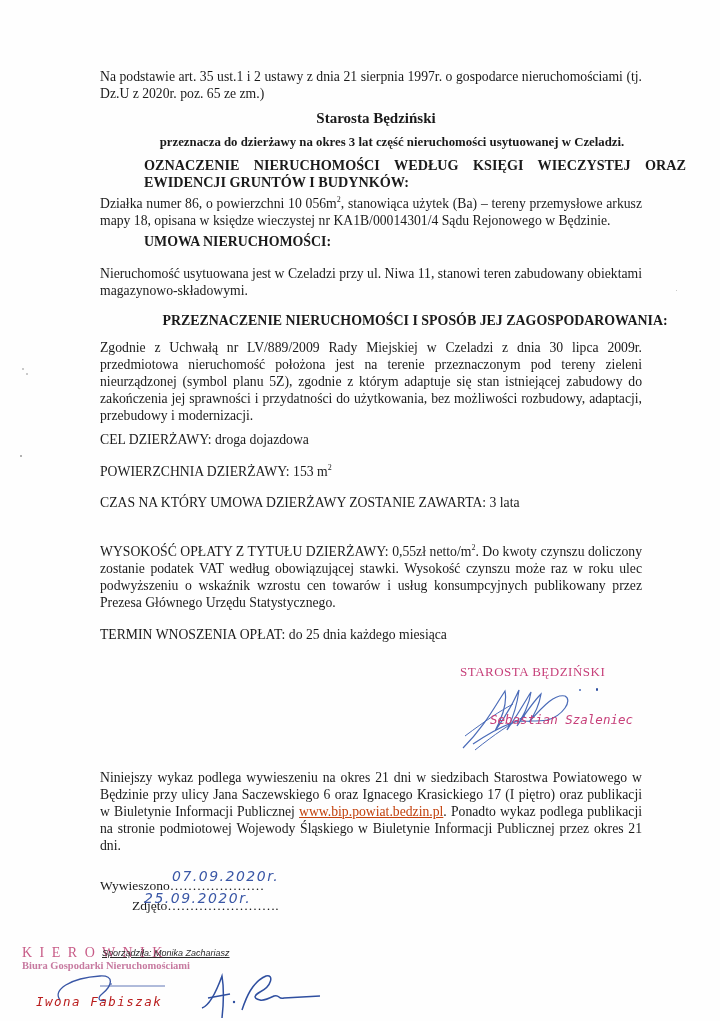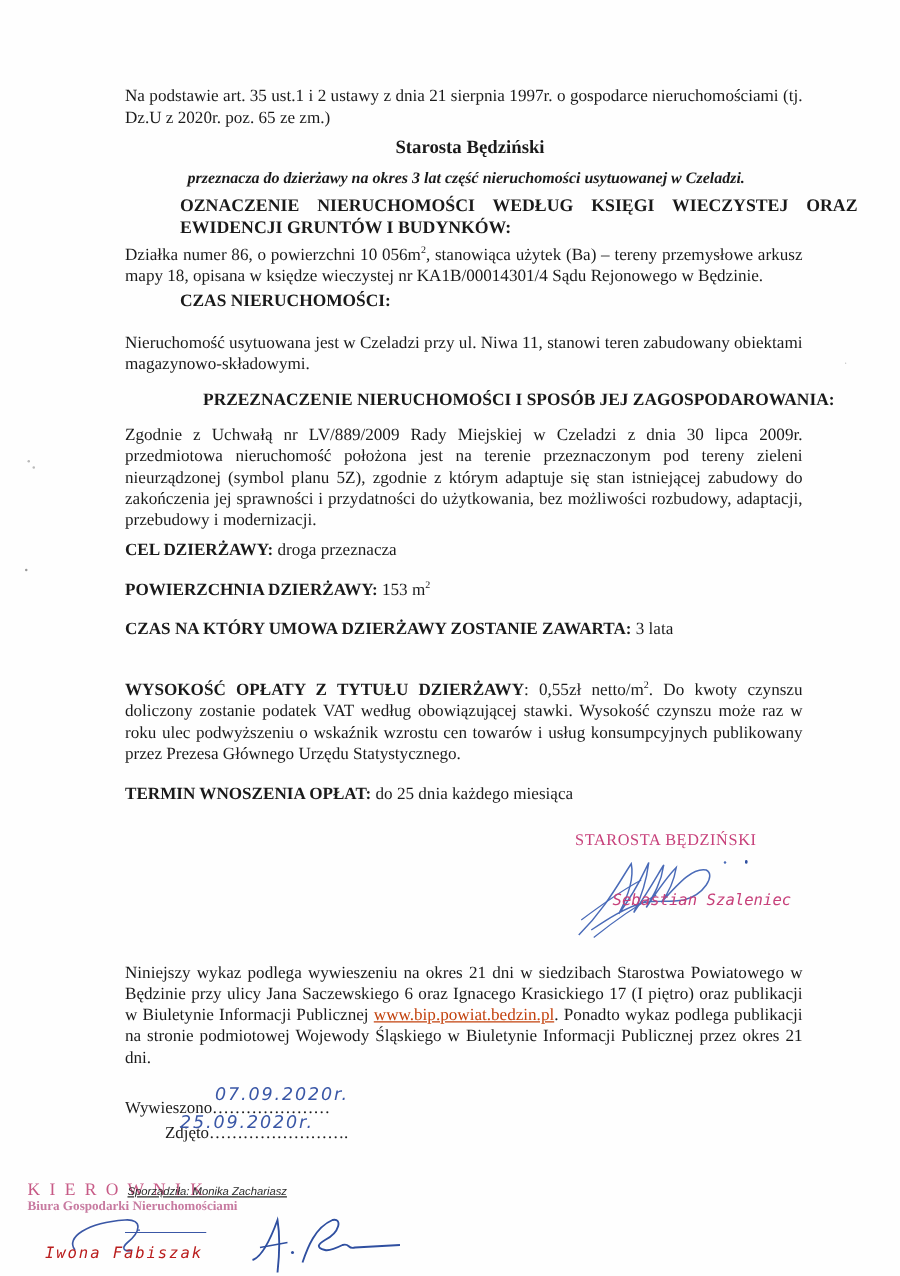--- a/index.html
+++ b/index.html
@@ -47,27 +47,26 @@
       text-align: justify;
       text-align-last: left;
     }
     .starosta {
       left: 96px; width: 560px; top: 110px;
       text-align: center;
       font-weight: bold;
       font-size: 15px;
     }
     .subtitle {
-      left: 93px; width: 560px; top: 135px;
+      left: 112px; width: 560px; top: 135px;
       text-align: center;
       font-weight: bold;
       font-size: 12.8px;
-      font-style: italic;
     }
-    .label-bold { font-weight: bold; }
+    .label-bold { font-weight: normal; }
     sup { font-size: 8px; vertical-align: 6px; line-height: 0; }
     a.link {
       color: #c2410c;
       text-decoration: underline;
     }
     .stamp-red {
       color: #c7407a;
       font-family: "Liberation Serif", serif;
     }
     .stamp-italic {
@@ -104,30 +103,30 @@
   <div class="abs starosta">Starosta Będziński</div>
 
   <div class="abs subtitle">przeznacza do dzierżawy na okres 3 lat  część nieruchomości usytuowanej w  Czeladzi.</div>
 
   <div class="abs heading justify" style="top:157px; font-size:14.2px;">OZNACZENIE NIERUCHOMOŚCI WEDŁUG KSIĘGI WIECZYSTEJ ORAZ EWIDENCJI GRUNTÓW I BUDYNKÓW:</div>
 
   <div class="abs para last-left" style="top:195px;">
     <span>Działka numer 86, o powierzchni 10 056m</span><sup>2</sup><span>, stanowiąca użytek (Ba) – tereny przemysłowe  arkusz mapy 18, opisana w księdze wieczystej nr KA1B/00014301/4 Sądu Rejonowego w Będzinie.</span>
   </div>
 
-  <div class="abs heading" style="top:233px;">CZAS NIERUCHOMOŚCI:</div>
+  <div class="abs heading" style="top:233px;">UMOWA NIERUCHOMOŚCI:</div>
 
   <div class="abs para last-left" style="top:265px;">Nieruchomość usytuowana jest w Czeladzi przy ul. Niwa 11, stanowi teren zabudowany obiektami magazynowo-składowymi.</div>
 
   <div class="abs heading" style="top:312px;text-align:center;">PRZEZNACZENIE NIERUCHOMOŚCI I SPOSÓB JEJ ZAGOSPODAROWANIA:</div>
 
   <div class="abs para last-left" style="top:339px;">Zgodnie z Uchwałą nr LV/889/2009 Rady Miejskiej w Czeladzi z dnia 30 lipca 2009r. przedmiotowa nieruchomość położona jest na terenie przeznaczonym pod tereny zieleni nieurządzonej (symbol planu 5Z), zgodnie z którym adaptuje się stan istniejącej zabudowy do zakończenia jej sprawności i przydatności do użytkowania, bez możliwości rozbudowy, adaptacji, przebudowy i modernizacji.</div>
 
   <div class="abs para" style="top:431px;">
-    <span class="label-bold">CEL DZIERŻAWY:</span><span> droga przeznacza</span>
+    <span class="label-bold">CEL DZIERŻAWY:</span><span> droga dojazdowa</span>
   </div>
 
   <div class="abs para" style="top:463px;">
     <span class="label-bold">POWIERZCHNIA DZIERŻAWY:</span><span> 153 m</span><sup>2</sup>
   </div>
 
   <div class="abs para" style="top:494px;">
     <span class="label-bold">CZAS NA KTÓRY UMOWA DZIERŻAWY ZOSTANIE ZAWARTA:</span><span>  3 lata</span>
   </div>
 

